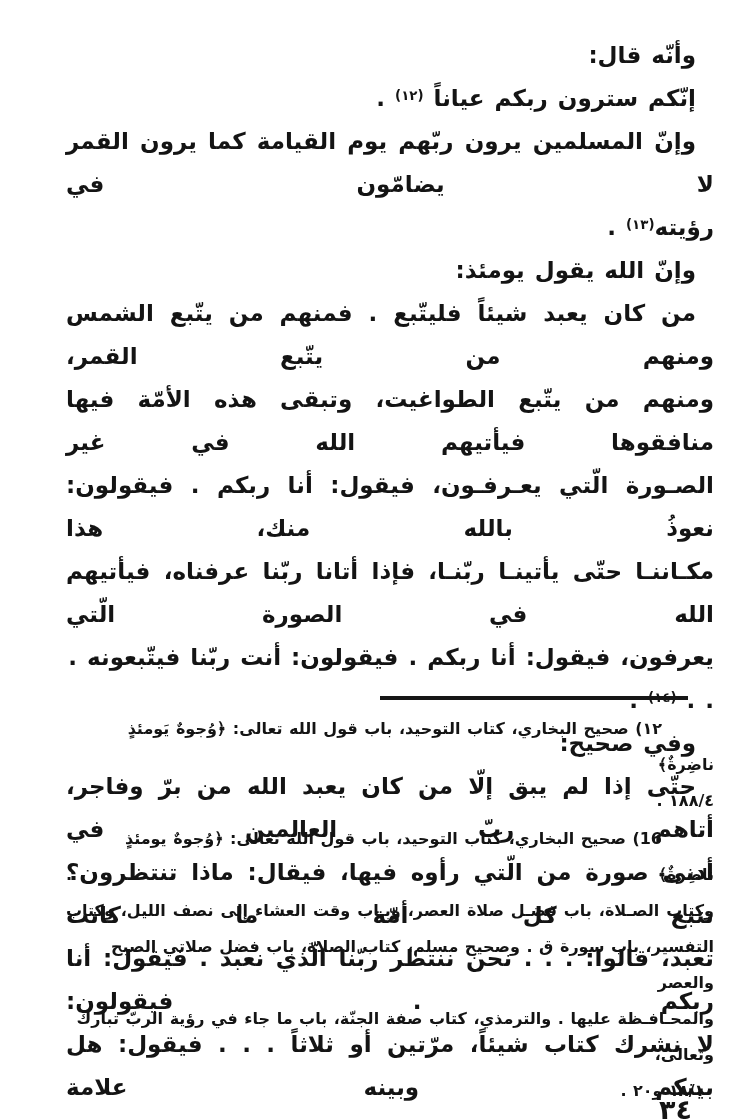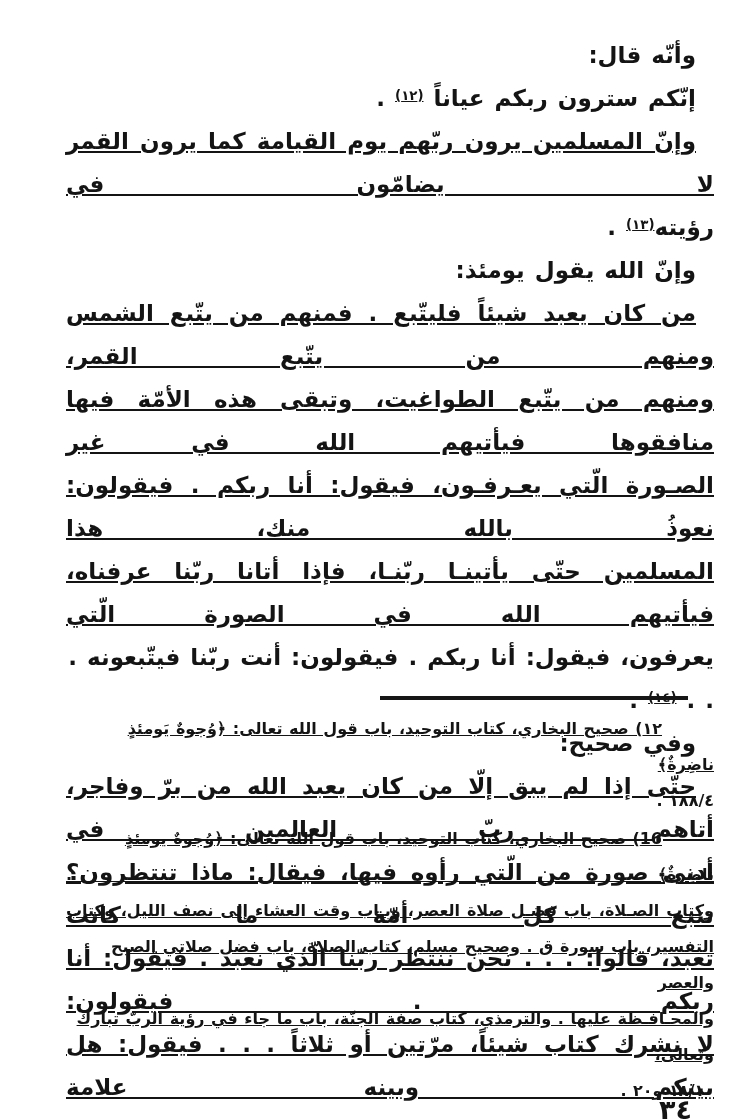--- a/index.html
+++ b/index.html
@@ -34,27 +34,25 @@
     font-size: 23px;
     line-height: 43px;
     text-align: right;
     word-spacing: 2px;
     white-space: normal;
   }
   .para.indent .line:first-child { text-indent: 18px; }
   .line.fill {
     text-align: justify;
     text-align-last: justify;
-    text-decoration: underline;
   }
   sup.fnref {
     font-size: 0.58em;
     vertical-align: 0.45em;
     line-height: 0;
-    text-decoration: underline;
   }
   .separator {
     position: absolute;
     top: 696px;
     right: 60px;
     width: 308px;
     height: 4px;
     background: #161616;
   }
   .footnotes {
@@ -95,21 +93,21 @@
         <div class="line fill">وإنّ المسلمين يرون ربّهم يوم القيامة كما يرون القمر لا يضامّون في</div>
         <div class="line">رؤيته<sup class="fnref">(١٣)</sup> .</div>
       </div>
       <div class="para indent">
         <div class="line">وإنّ الله يقول يومئذ:</div>
       </div>
       <div class="para indent">
         <div class="line fill">من كان يعبد شيئاً فليتّبع . فمنهم من يتّبع الشمس ومنهم من يتّبع القمر،</div>
         <div class="line fill">ومنهم من يتّبع الطواغيت، وتبقى هذه الأمّة فيها منافقوها فيأتيهم الله في غير</div>
         <div class="line fill">الصـورة الّتي يعـرفـون، فيقول: أنا ربكم . فيقولون: نعوذُ بالله منك، هذا</div>
-        <div class="line fill">المسلمين حتّى يأتينـا ربّنـا، فإذا أتانا ربّنا عرفناه، فيأتيهم الله في الصورة الّتي</div>
+        <div class="line fill">مكـاننـا حتّى يأتينـا ربّنـا، فإذا أتانا ربّنا عرفناه، فيأتيهم الله في الصورة الّتي</div>
         <div class="line">يعرفون، فيقول: أنا ربكم . فيقولون: أنت ربّنا فيتّبعونه . . . <sup class="fnref">(١٤)</sup> .</div>
       </div>
       <div class="para indent">
         <div class="line">وفي صحيح:</div>
       </div>
       <div class="para indent">
         <div class="line fill">حتّى إذا لم يبق إلّا من كان يعبد الله من برّ وفاجر، أتاهم ربّ العالمين في</div>
         <div class="line fill">أدنى صورة من الّتي رأوه فيها، فيقال: ماذا تنتظرون؟ تتبع كل أمّة ما كانت</div>
         <div class="line fill">تعبد، قالوا: . . . نحن ننتظر ربّنا الّذي نعبد . فيقول: أنا ربكم . فيقولون:</div>
         <div class="line fill">لا نشرك كتاب شيئاً، مرّتين أو ثلاثاً . . . فيقول: هل بينكم وبينه علامة</div>

